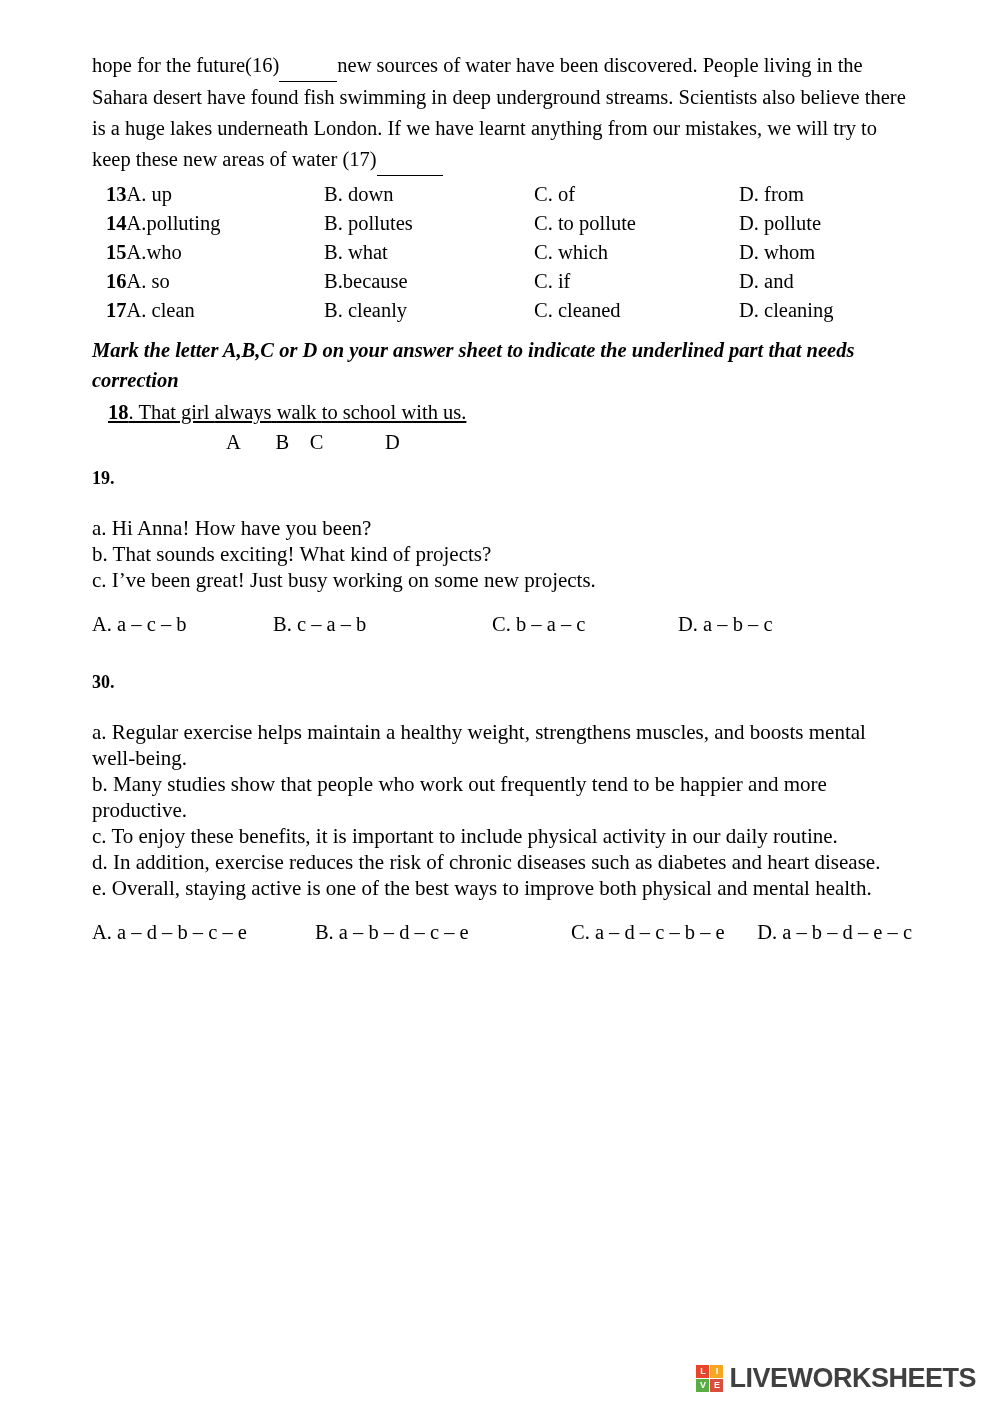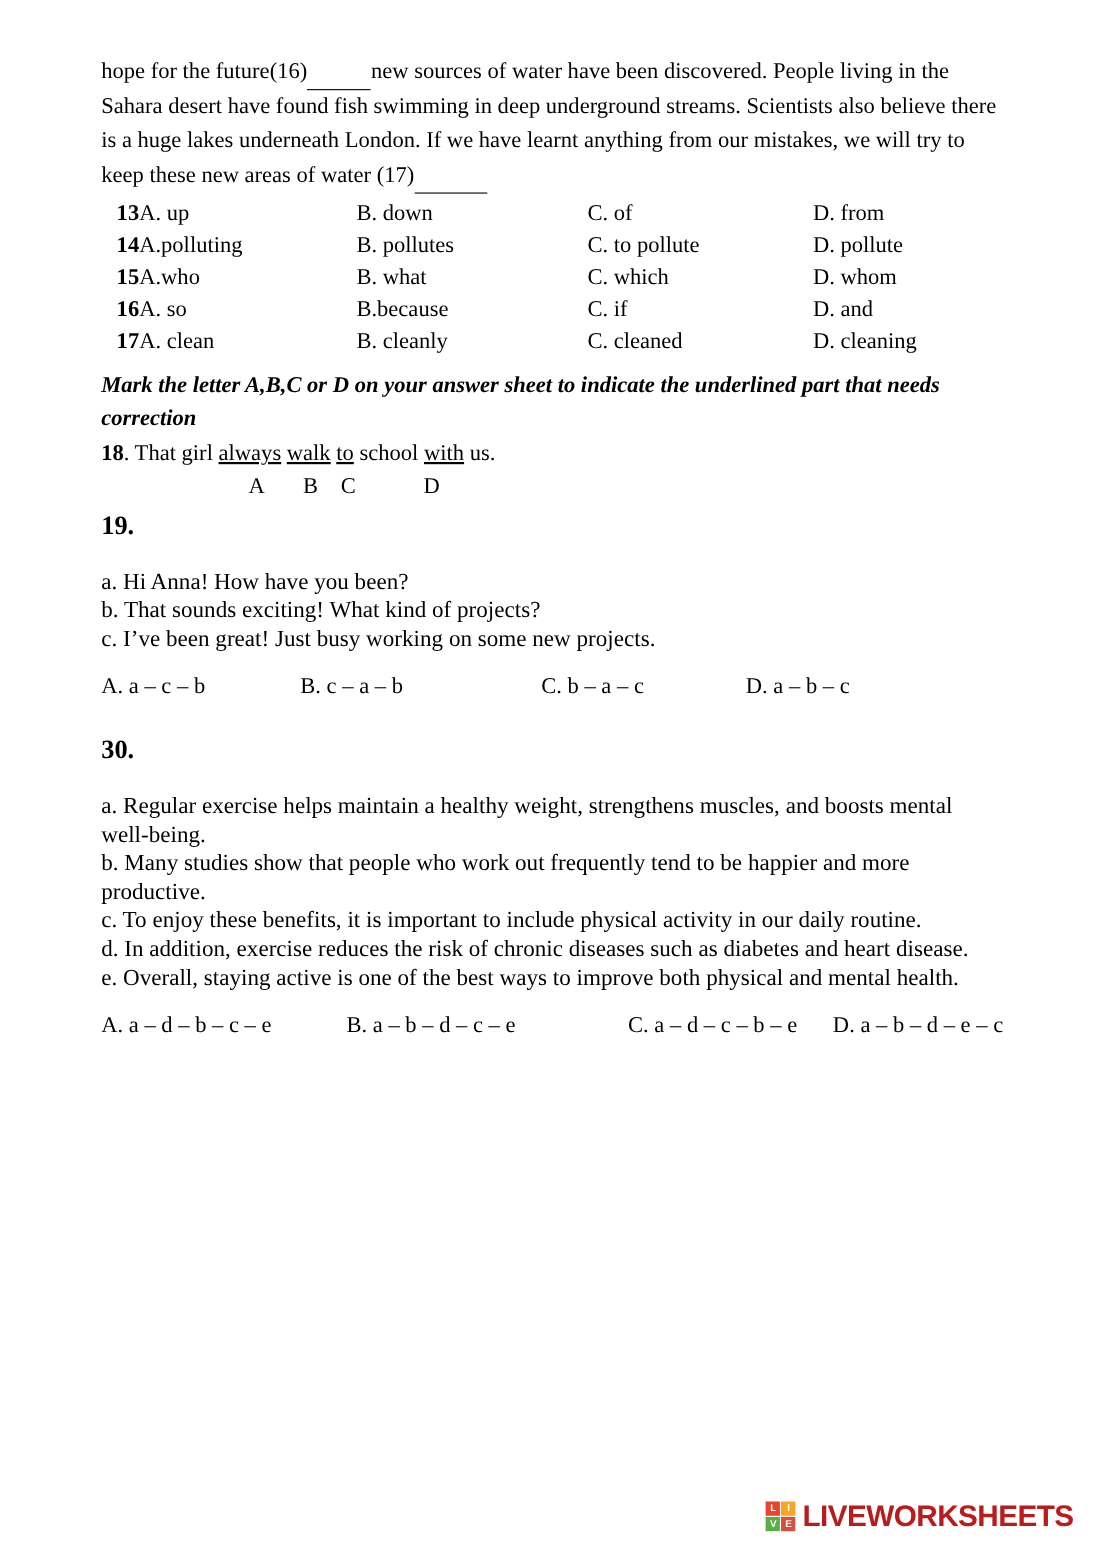--- a/index.html
+++ b/index.html
@@ -53,31 +53,32 @@
     font-size: 20.5px;
     line-height: 30px;
     font-weight: bold;
     font-style: italic;
     margin: 10px 0 2px 0;
   }
   .u { text-decoration: underline; }
   .sent {
     font-size: 20.5px;
     line-height: 30px;
-    margin: 2px 0 0 0;
+    margin: 2px 0 0 16px;
+    text-decoration: underline;
   }
   .letters-row {
     font-size: 20.5px;
     line-height: 30px;
     margin: 0 0 0 0;
     white-space: pre;
     padding-left: 134px;
   }
   .qhead {
-    font-size: 24px;
+    font-size: 18px;
     font-weight: bold;
     line-height: 30px;
     margin: 6px 0 0 0;
   }
   .gap-sm { height: 16px; }
   .gap-md { height: 22px; }
   .item-line {
     font-size: 21px;
     line-height: 26px;
     margin: 0;
@@ -117,21 +118,21 @@
   }
   .lw-l { background: #e8452c; }
   .lw-i { background: #f5a623; }
   .lw-v { background: #5aae45; }
   .lw-e { background: #d94f3d; }
   .lw-text {
     font-family: "Liberation Sans", sans-serif;
     font-weight: bold;
     font-size: 27px;
     letter-spacing: -0.5px;
-    color: #b91c1c;
+    color: #404040;
   }
 </style>
 </head>
 <body>
 
 <div class="page">
 
   <p class="para"><span>hope for the future(16)</span><span class="blank-line" style="width:58px;">&nbsp;</span><span>new sources of water have been discovered. People living in the Sahara desert have found fish swimming in deep underground streams. Scientists also believe there is a huge lakes underneath London. If we have learnt anything from our mistakes, we will try to keep these new areas of water (17)</span><span class="blank-line" style="width:66px;">&nbsp;</span></p>
 
   <table class="q-table">

